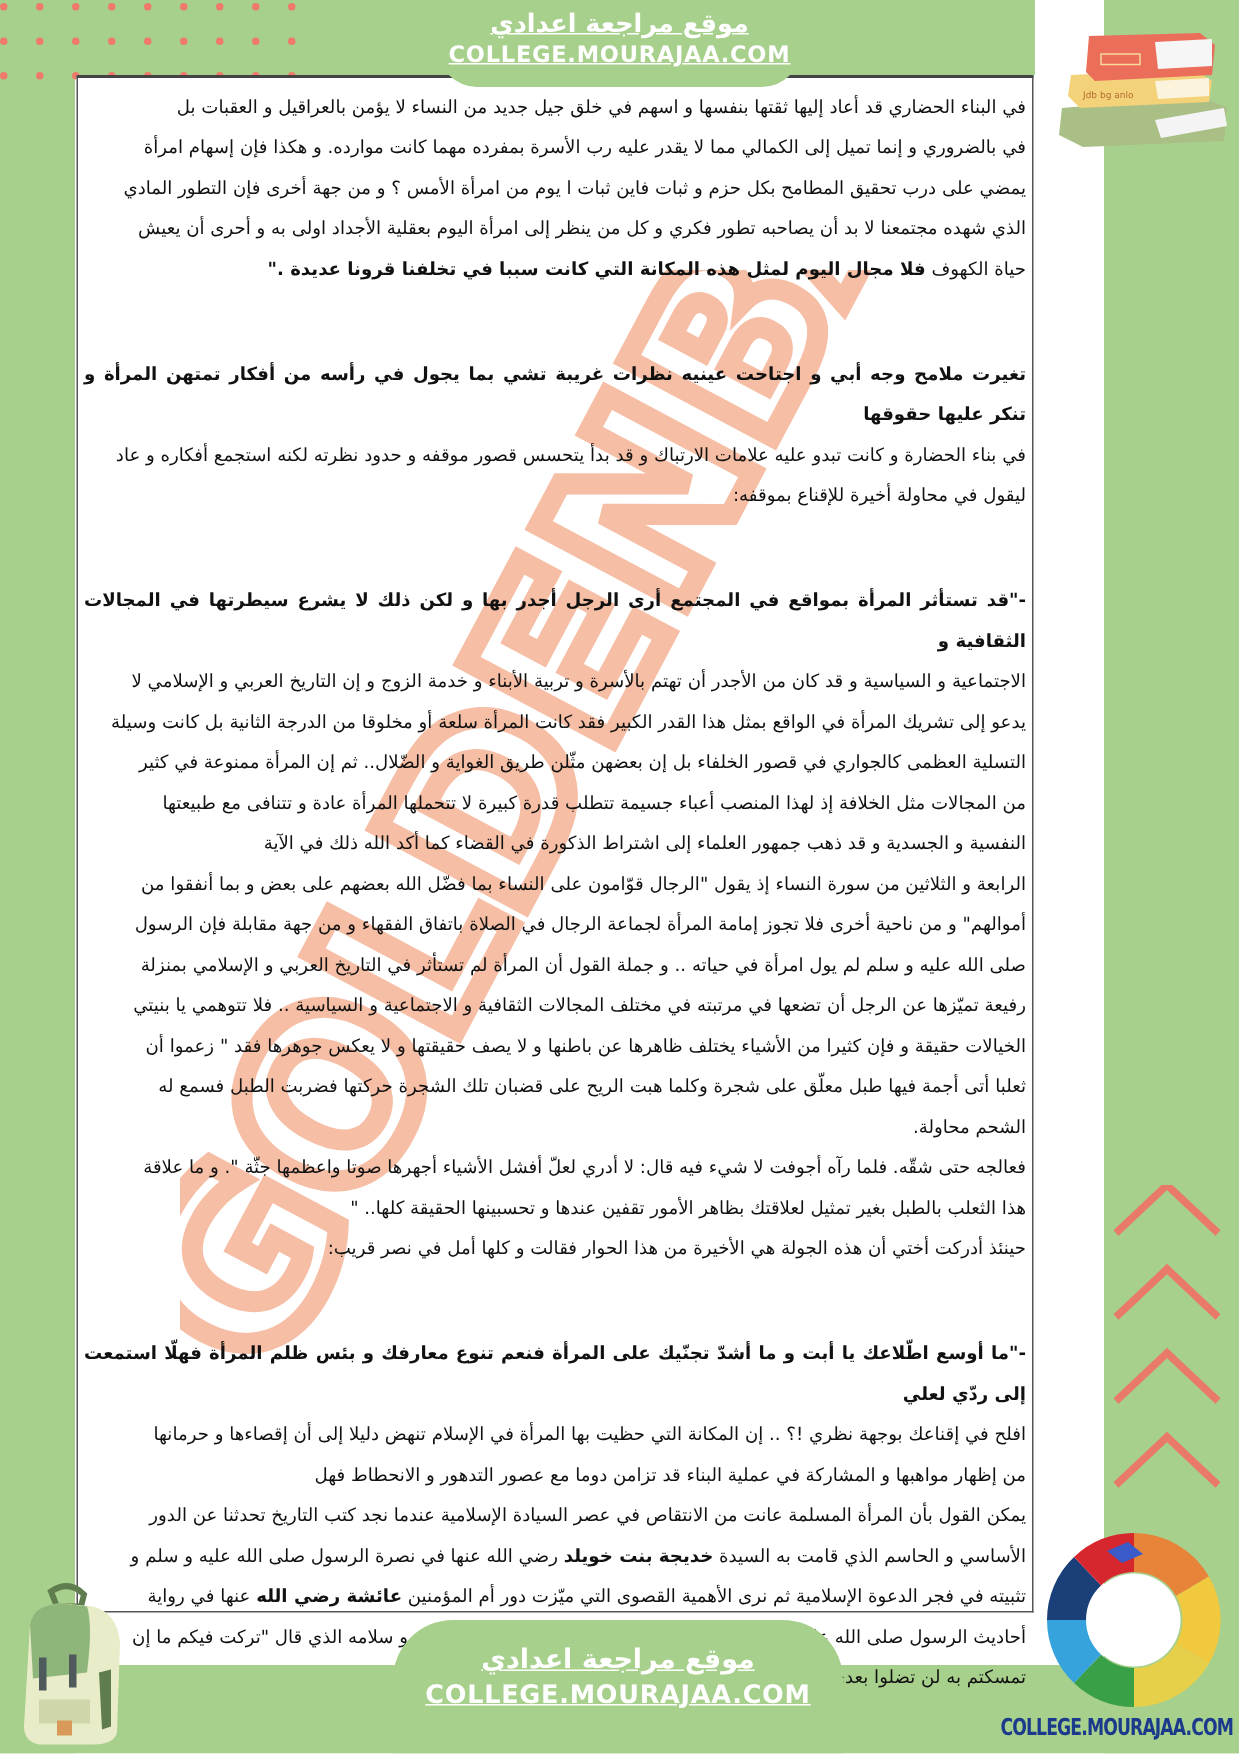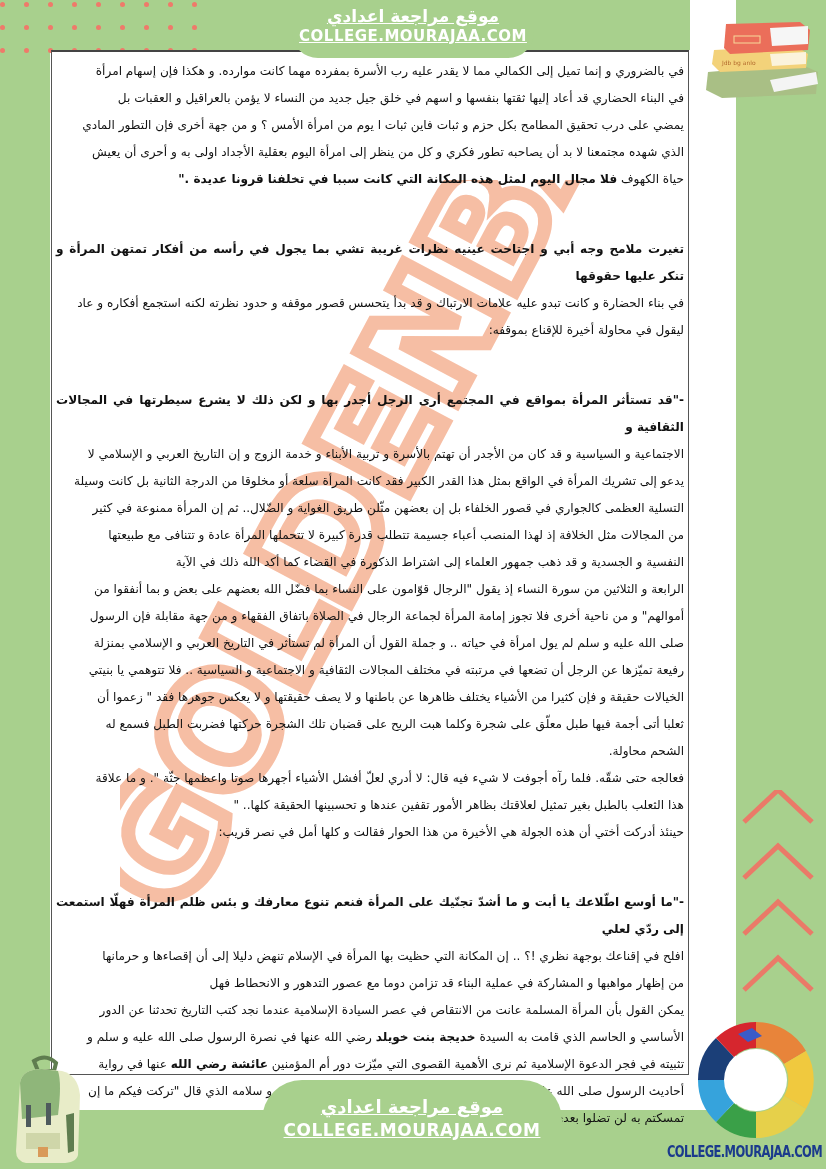--- a/index.html
+++ b/index.html
@@ -102,22 +102,22 @@
   </div>
 
 <div id="page-frame"></div>
 
 <svg id="watermark" viewBox="0 0 520 760">
   <text transform="translate(60,740) rotate(-62)">GOLDENBAC</text>
 </svg>
 
 <div id="doc">
 
+  <p>في البناء الحضاري قد أعاد إليها ثقتها بنفسها و اسهم في خلق جيل جديد من النساء لا يؤمن بالعراقيل و العقبات بل</p>
   <p>في بالضروري و إنما تميل إلى الكمالي مما لا يقدر عليه رب الأسرة بمفرده مهما كانت موارده. و هكذا فإن إسهام امرأة</p>
-  <p>في البناء الحضاري قد أعاد إليها ثقتها بنفسها و اسهم في خلق جيل جديد من النساء لا يؤمن بالعراقيل و العقبات بل</p>
   <p>يمضي على درب تحقيق المطامح بكل حزم و ثبات فاين ثبات ا يوم من امرأة الأمس ؟ و من جهة أخرى فإن التطور المادي</p>
   <p>الذي شهده مجتمعنا لا بد أن يصاحبه تطور فكري و كل من ينظر إلى امرأة اليوم بعقلية الأجداد اولى به و أحرى أن يعيش</p>
   <p>
     <span>حياة الكهوف</span>
     <b>فلا مجال اليوم لمثل هذه المكانة التي كانت سببا في تخلفنا قرونا عديدة ."</b>
   </p>
 
   <p class="gap">تغيرت ملامح وجه أبي و اجتاحت عينيه نظرات غريبة تشي بما يجول في رأسه من أفكار تمتهن المرأة و تنكر عليها حقوقها</p>
   <p>في بناء الحضارة و كانت تبدو عليه علامات الارتباك و قد بدأ يتحسس قصور موقفه و حدود نظرته لكنه استجمع أفكاره و عاد</p>
   <p>ليقول في محاولة أخيرة للإقناع بموقفه:</p>

